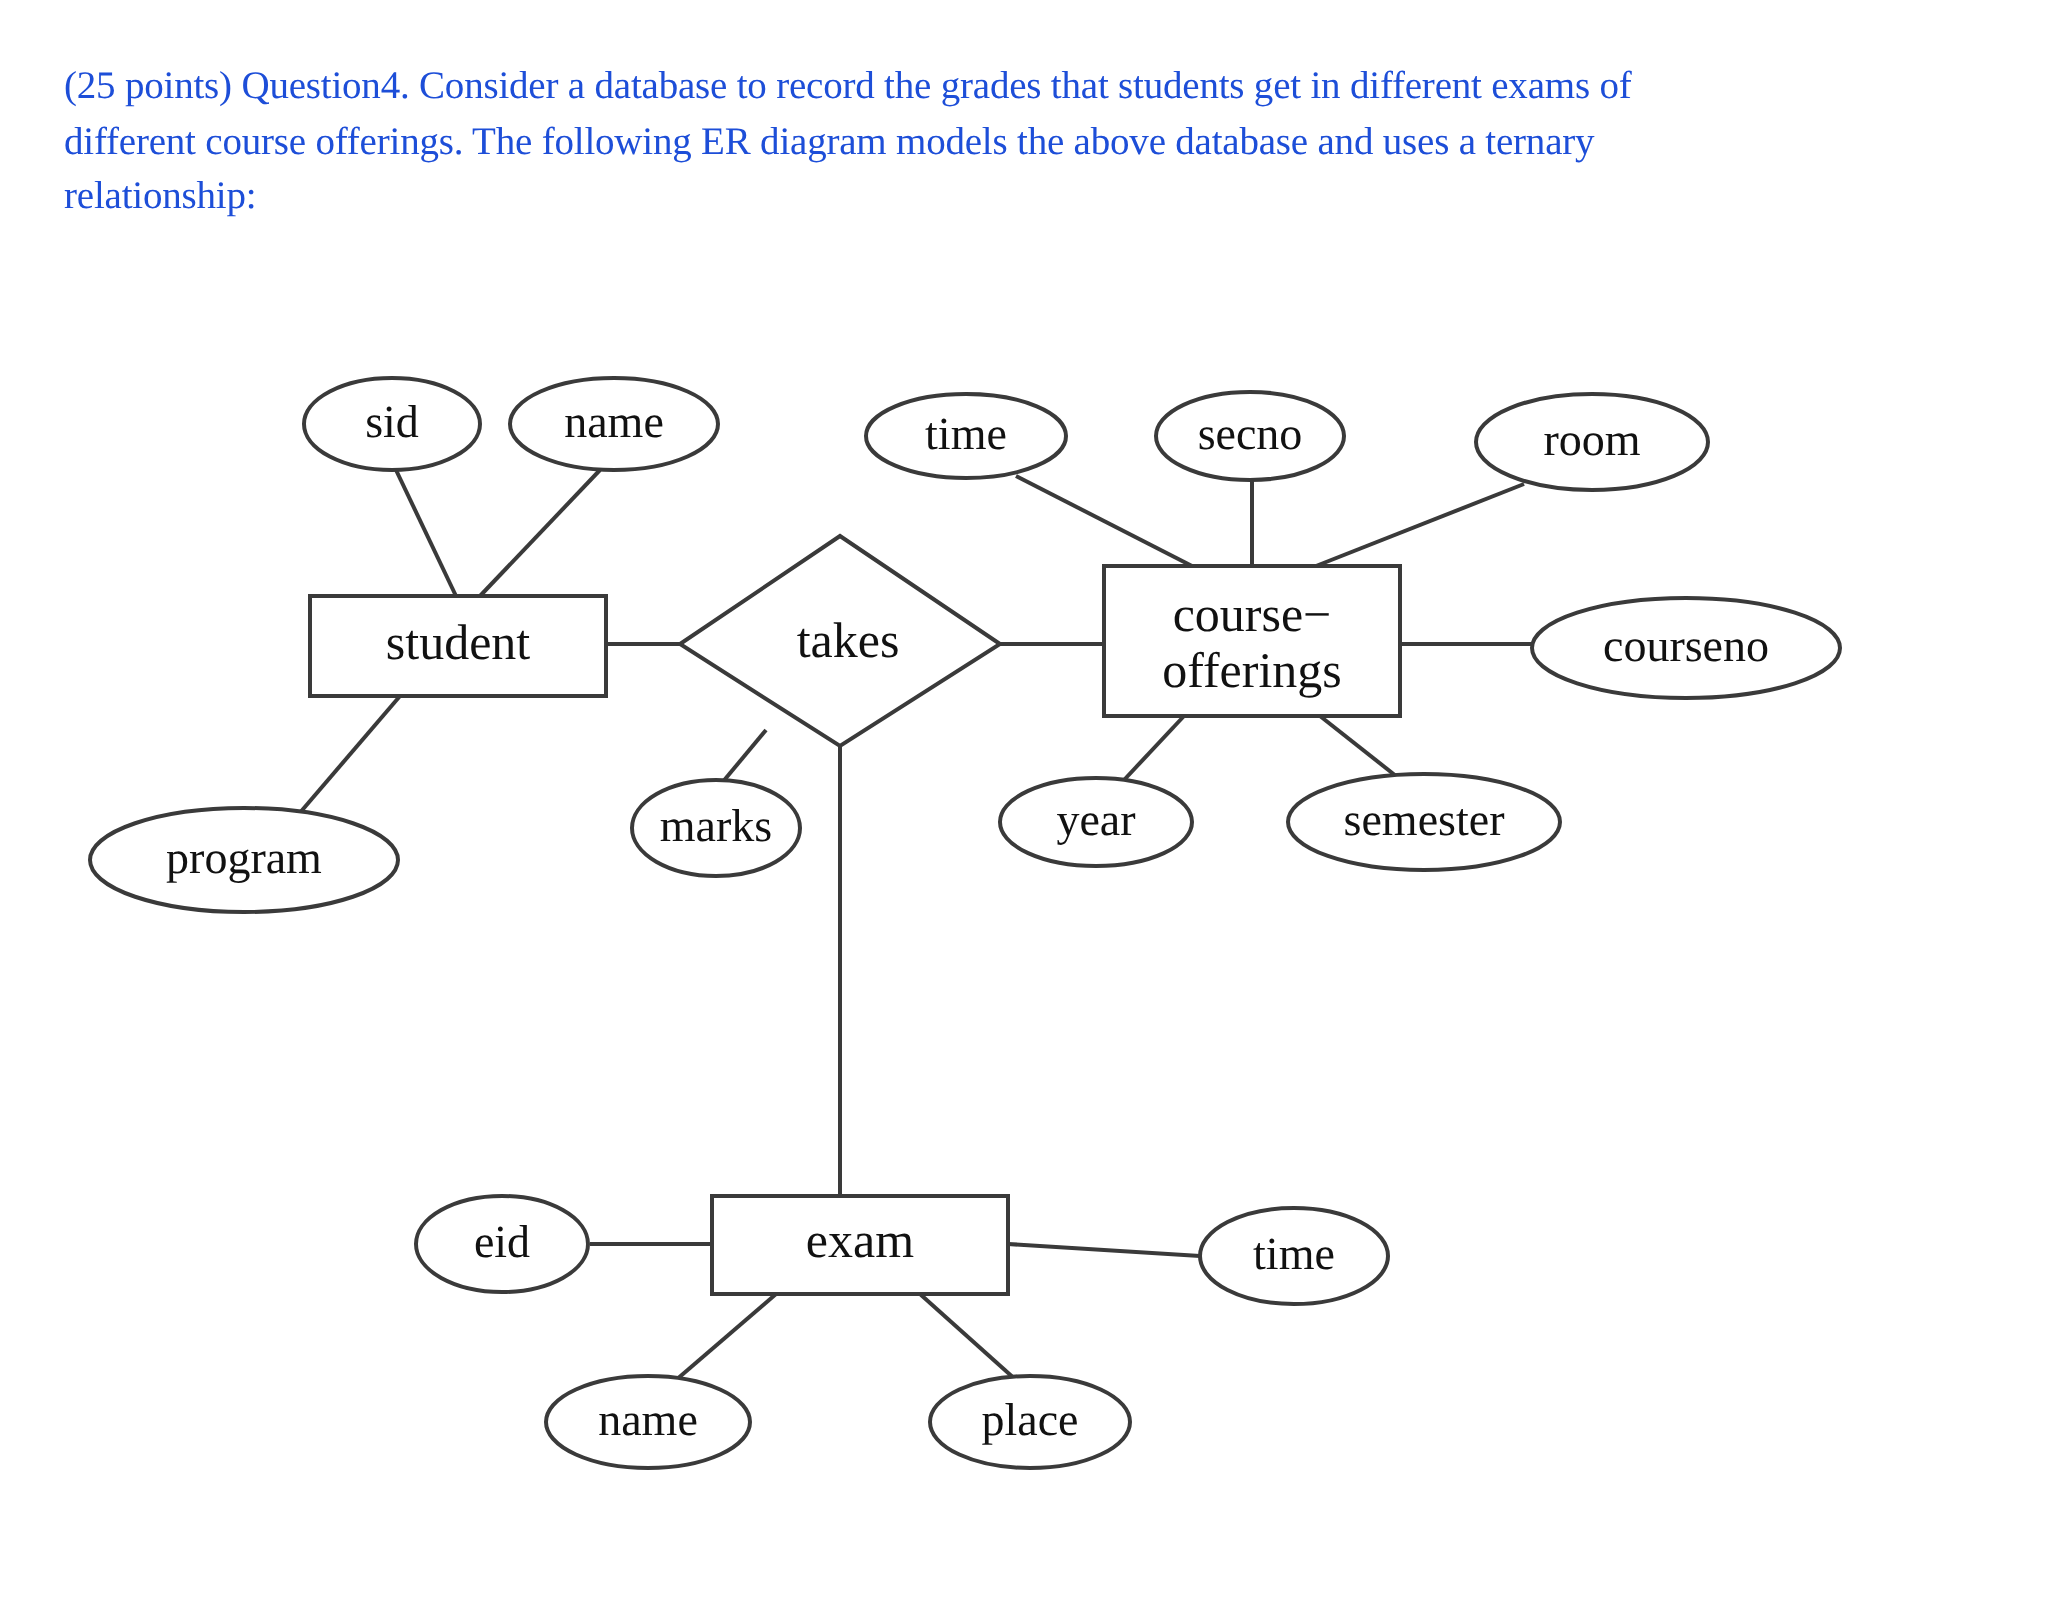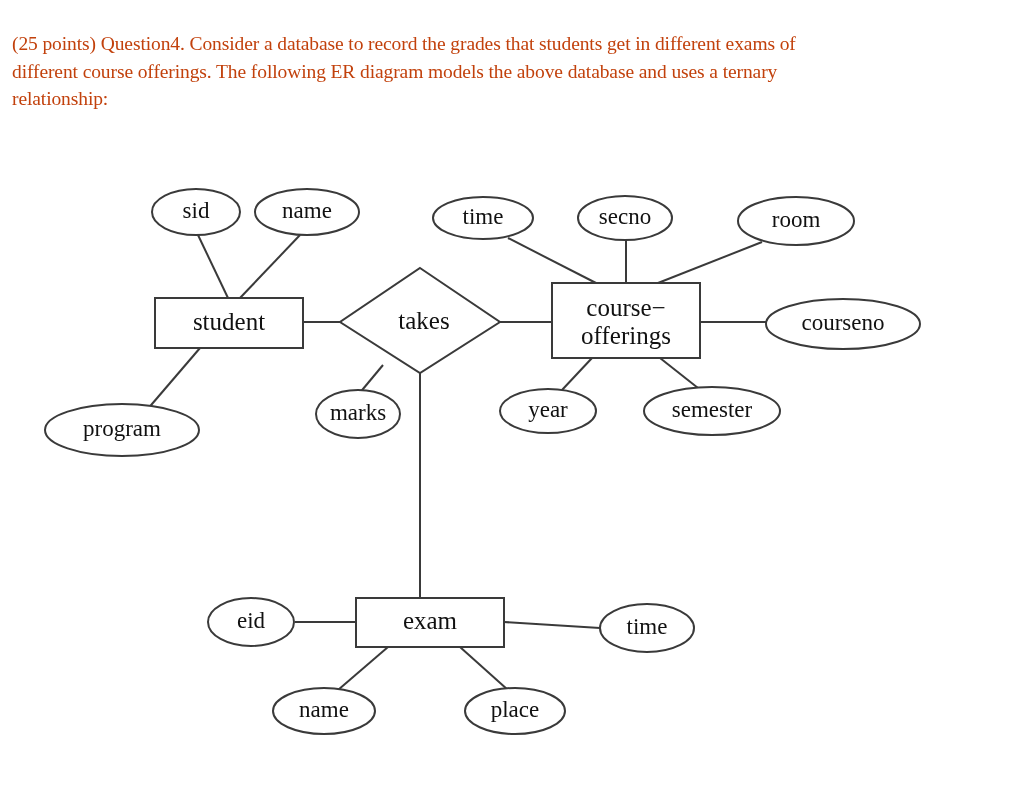--- a/index.html
+++ b/index.html
@@ -10,26 +10,26 @@
   body {
     width: 1024px;
     height: 807px;
     position: relative;
     font-family: "Liberation Serif", "DejaVu Serif", serif;
     color: #1a1a1a;
     overflow: hidden;
   }
   #question-text {
     position: absolute;
-    left: 12px;
+    left: 32px;
     top: 30px;
     width: 790px;
     font-size: 19.5px;
     line-height: 1.42;
-    color: #c2410c;
+    color: #1d4ed8;
     letter-spacing: -0.1px;
   }
   #question-text p {
     margin: 0;
   }
   #er-diagram {
     position: absolute;
     left: 0;
     top: 150px;
     width: 1024px;

